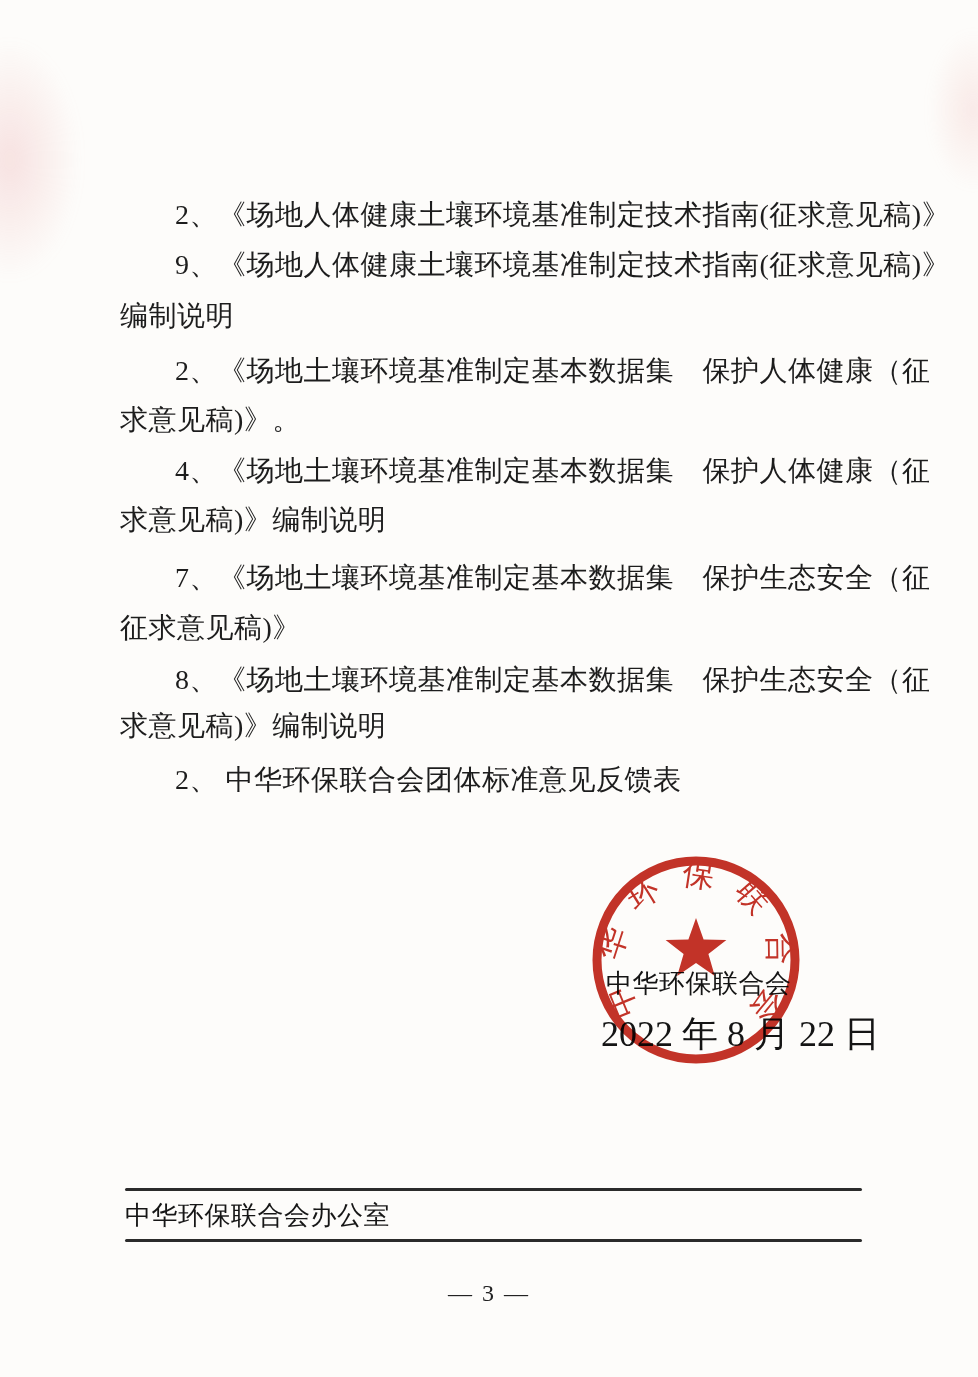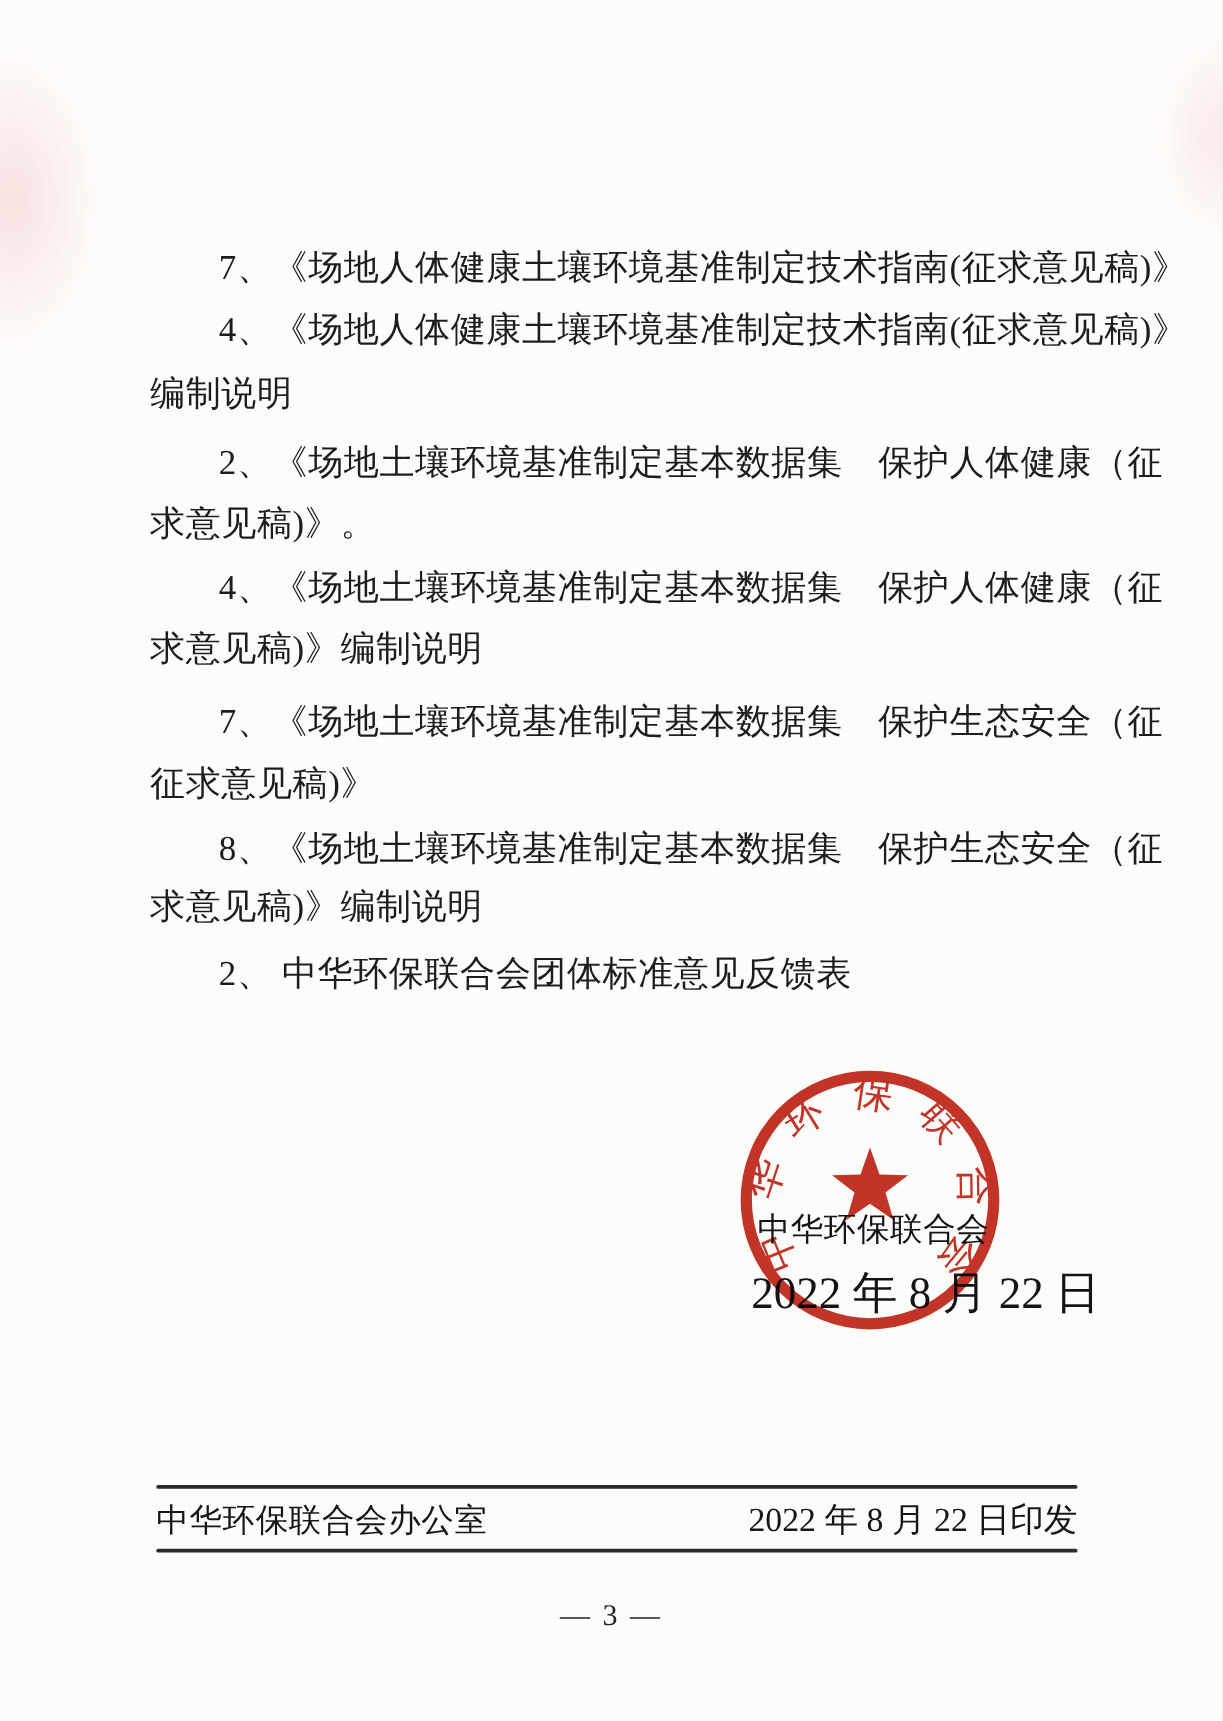--- a/index.html
+++ b/index.html
@@ -65,22 +65,22 @@
 </style>
 </head>
 <body>
 
 <div class="page">
 
   <div class="smudge-tl"></div>
   <div class="smudge-tr"></div>
 
   <div class="body-text">
-    <div class="line indent" style="top:200px">7、《场地人体健康土壤环境基准制定技术指南(征求意见稿)》</div>
-    <div class="line indent" style="top:250px">4、《场地人体健康土壤环境基准制定技术指南(征求意见稿)》</div>
+    <div class="line indent" style="top:200px">2、《场地人体健康土壤环境基准制定技术指南(征求意见稿)》</div>
+    <div class="line indent" style="top:250px">9、《场地人体健康土壤环境基准制定技术指南(征求意见稿)》</div>
     <div class="line" style="top:301px">编制说明</div>
     <div class="line indent" style="top:356px">2、《场地土壤环境基准制定基本数据集　保护人体健康（征</div>
     <div class="line" style="top:405px">求意见稿)》。</div>
     <div class="line indent" style="top:456px">4、《场地土壤环境基准制定基本数据集　保护人体健康（征</div>
     <div class="line" style="top:505px">求意见稿)》编制说明</div>
     <div class="line indent" style="top:563px">7、《场地土壤环境基准制定基本数据集　保护生态安全（征</div>
     <div class="line" style="top:613px">征求意见稿)》</div>
     <div class="line indent" style="top:665px">8、《场地土壤环境基准制定基本数据集　保护生态安全（征</div>
     <div class="line" style="top:711px">求意见稿)》编制说明</div>
     <div class="line indent" style="top:765px">2、 中华环保联合会团体标准意见反馈表</div>
@@ -96,19 +96,18 @@
       <textPath href="#seal-arc" startOffset="7">中华环保联合会</textPath>
     </text>
   </svg>
 
   <div class="seal-org">中华环保联合会</div>
   <div class="seal-date">2022 年 8 月 22 日</div>
 
   <div class="footer-rule top"></div>
   <div class="footer-row">
     <span class="issuer">中华环保联合会办公室</span>
-    <span class="printdate">2022 年 8 月 22 日印发</span>
   </div>
   <div class="footer-rule bottom"></div>
 
   <div class="page-number">— 3 —</div>
 
 </div>
 
 </body></html>

